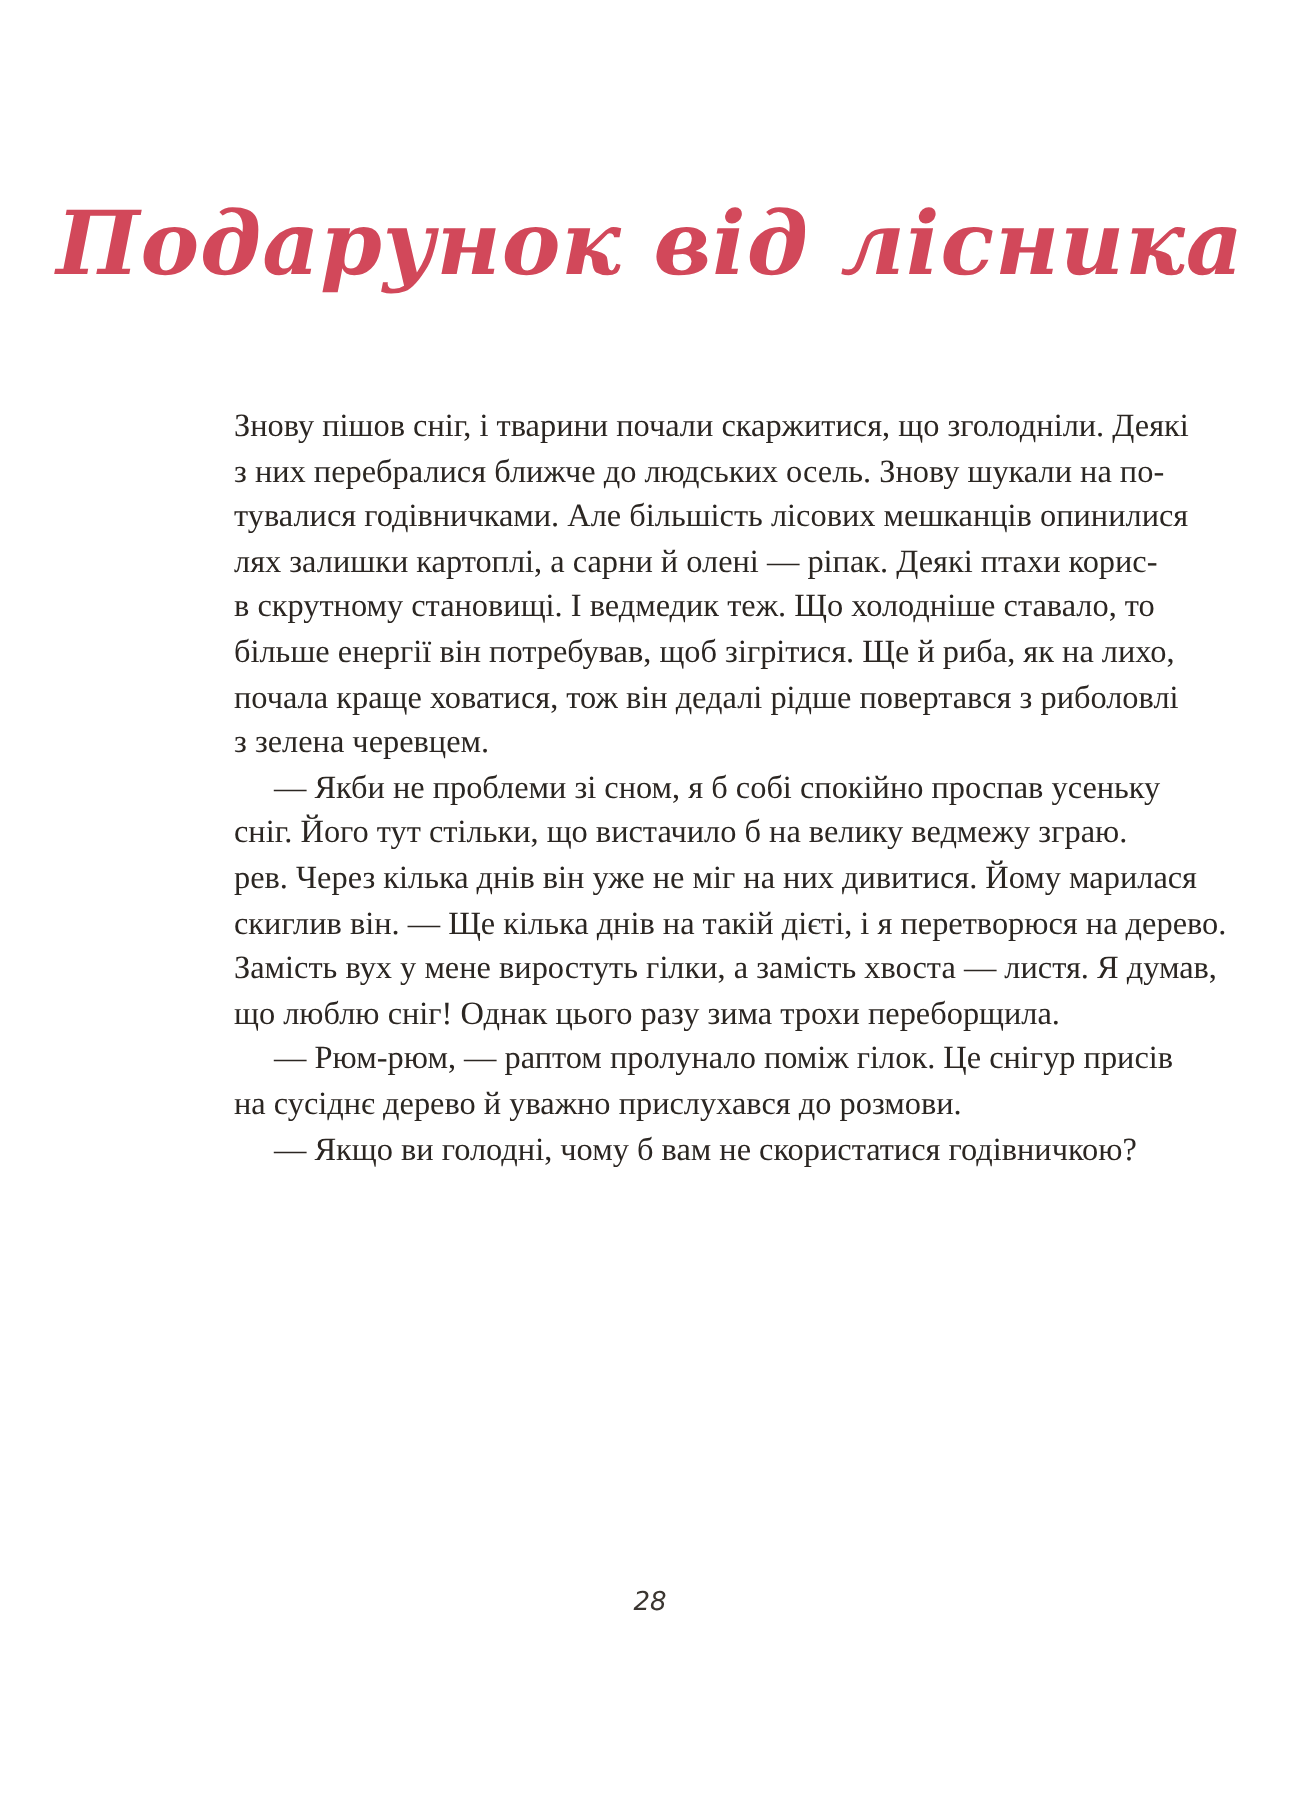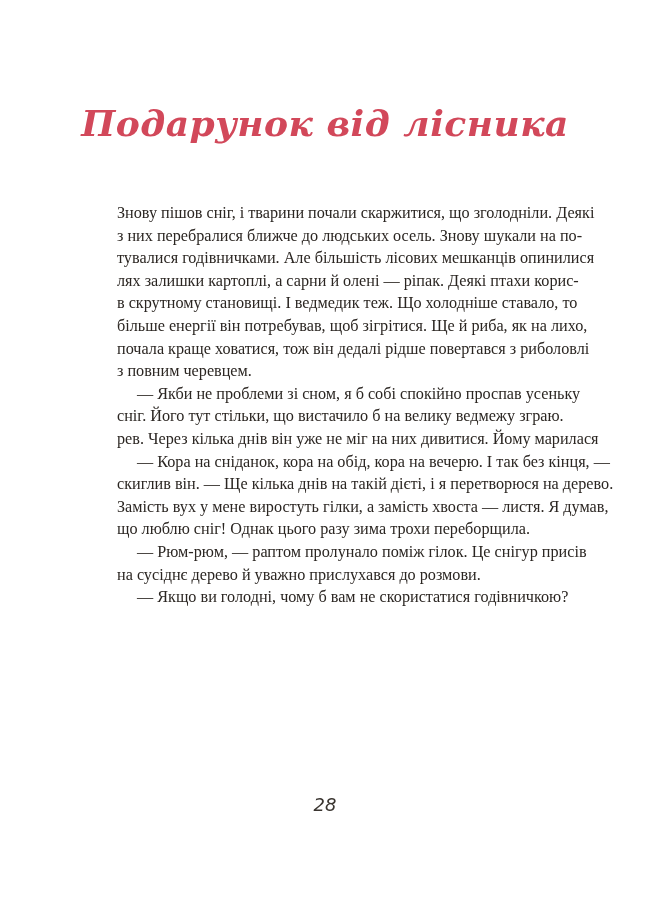--- a/index.html
+++ b/index.html
@@ -23,21 +23,21 @@
     }
     .title {
       position: absolute;
       left: 0;
       top: 98px;
       width: 650px;
       text-align: center;
       font-family: "DejaVu Serif", serif;
       font-style: italic;
       font-weight: bold;
-      font-size: 36px;
+      font-size: 44px;
       letter-spacing: 0.5px;
       color: #d2485a;
       line-height: 50px;
     }
     .body-text {
       position: absolute;
       left: 117px;
       top: 202px;
       width: 424px;
     }
@@ -59,54 +59,53 @@
       text-indent: 20px;
     }
     .page-number {
       position: absolute;
       left: 0;
       top: 794px;
       width: 650px;
       text-align: center;
       font-family: "DejaVu Sans", sans-serif;
       font-style: italic;
-      font-size: 18px;
+      font-size: 13px;
       color: #3a3530;
     }
   </style>
 </head>
 <body>
 
 <div class="page">
   <div class="title" style="color: rgb(210, 72, 90);">Подарунок від лісника</div>
 
   <div class="body-text">
 
     <div>
       <span class="line">Знову пішов сніг, і тварини почали скаржитися, що зголодніли. Деякі</span>
       <span class="line">з них перебралися ближче до людських осель. Знову шукали на по-</span>
       <span class="line">тувалися годівничками. Але більшість лісових мешканців опинилися</span>
       <span class="line">лях залишки картоплі, а сарни й олені — ріпак. Деякі птахи корис-</span>
       <span class="line">в скрутному становищі. І ведмедик теж. Що холодніше ставало, то</span>
       <span class="line">більше енергії він потребував, щоб зігрітися. Ще й риба, як на лихо,</span>
       <span class="line">почала краще ховатися, тож він дедалі рідше повертався з риболовлі</span>
-      <span class="line last">з повним черевцем.</span>
+      <span class="line last">з зелена черевцем.</span>
     </div>
 
     <div>
       <span class="line indent">— Якби не проблеми зі сном, я б собі спокійно проспав усеньку</span>
       <span class="line last">сніг. Його тут стільки, що вистачило б на велику ведмежу зграю.</span>
     </div>
 
     <div>
       <span class="line">рев. Через кілька днів він уже не міг на них дивитися. Йому марилася</span>
     </div>
 
     <div>
-      <span class="line indent">— Кора на сніданок, кора на обід, кора на вечерю. І так без кінця, —</span>
       <span class="line">скиглив він. — Ще кілька днів на такій дієті, і я перетворюся на дерево.</span>
       <span class="line">Замість вух у мене виростуть гілки, а замість хвоста — листя. Я думав,</span>
       <span class="line last">що люблю сніг! Однак цього разу зима трохи переборщила.</span>
     </div>
 
     <div>
       <span class="line indent">— Рюм-рюм, — раптом пролунало поміж гілок. Це снігур присів</span>
       <span class="line last">на сусіднє дерево й уважно прислухався до розмови.</span>
     </div>
 

